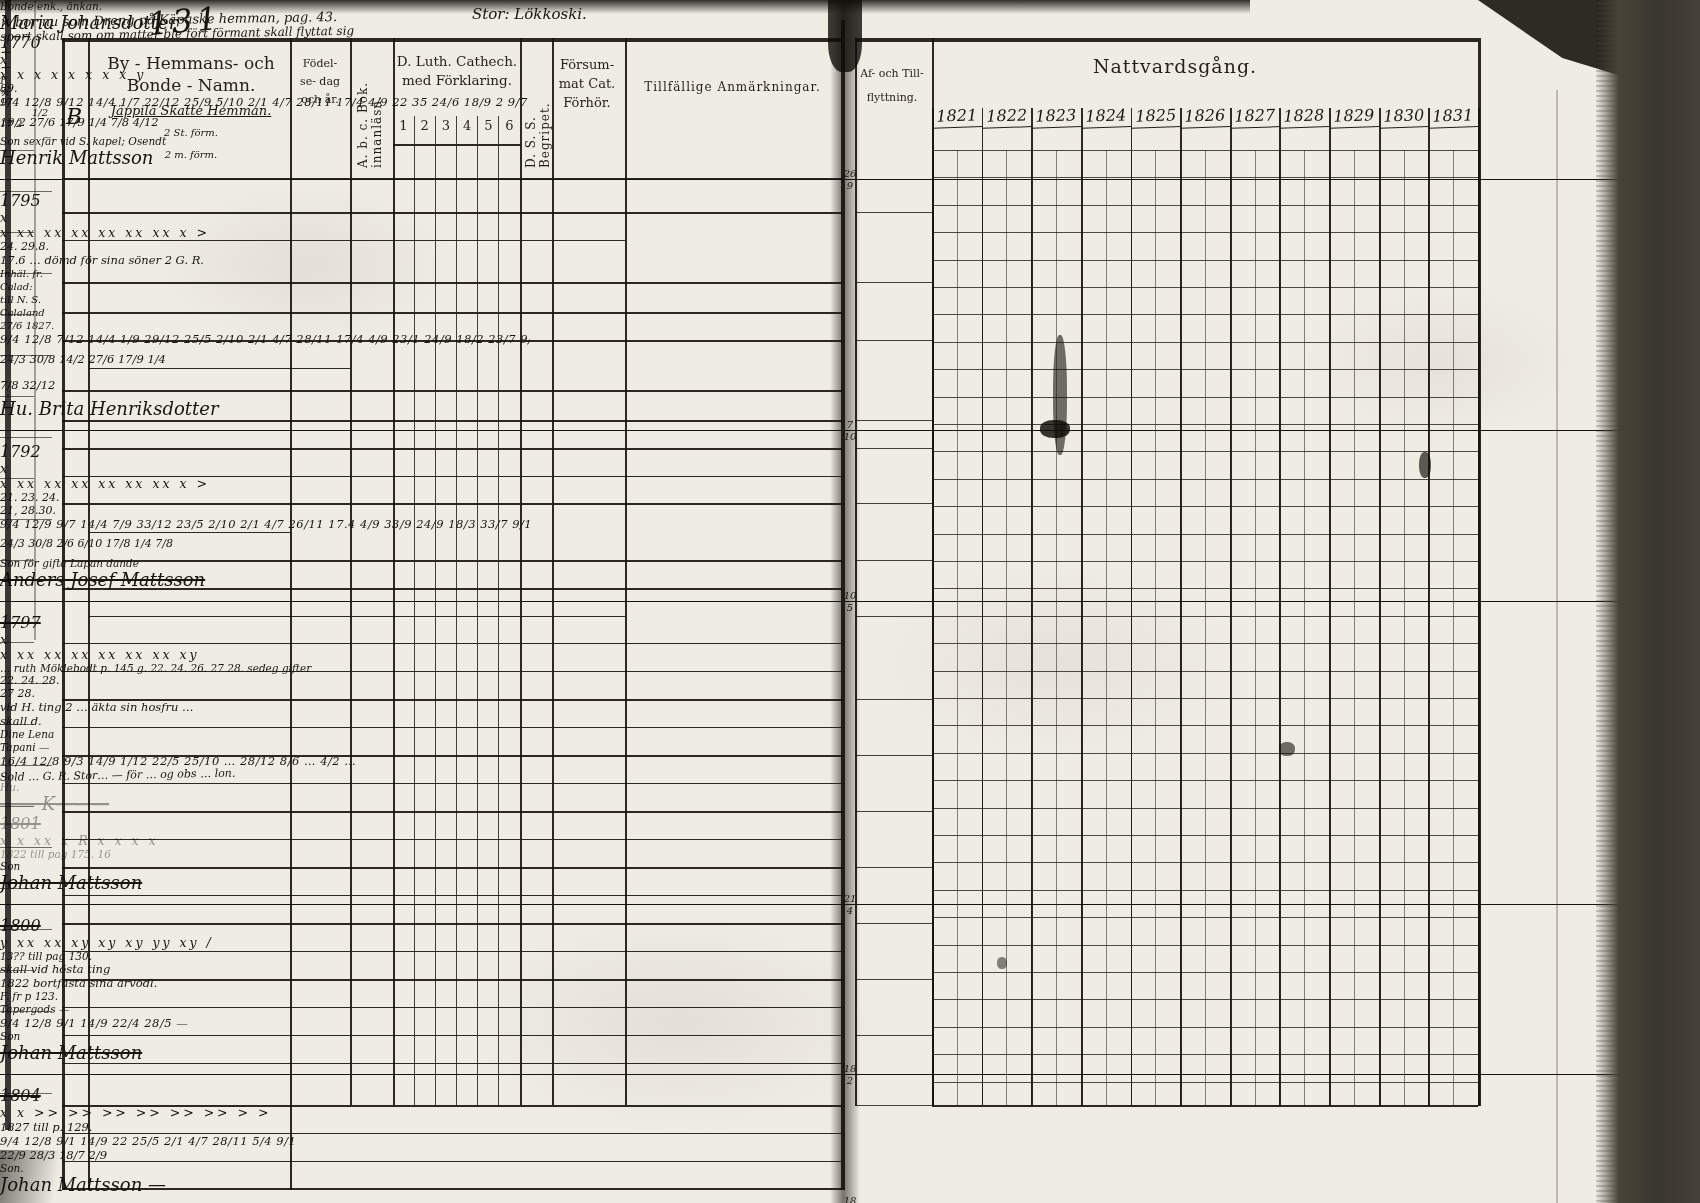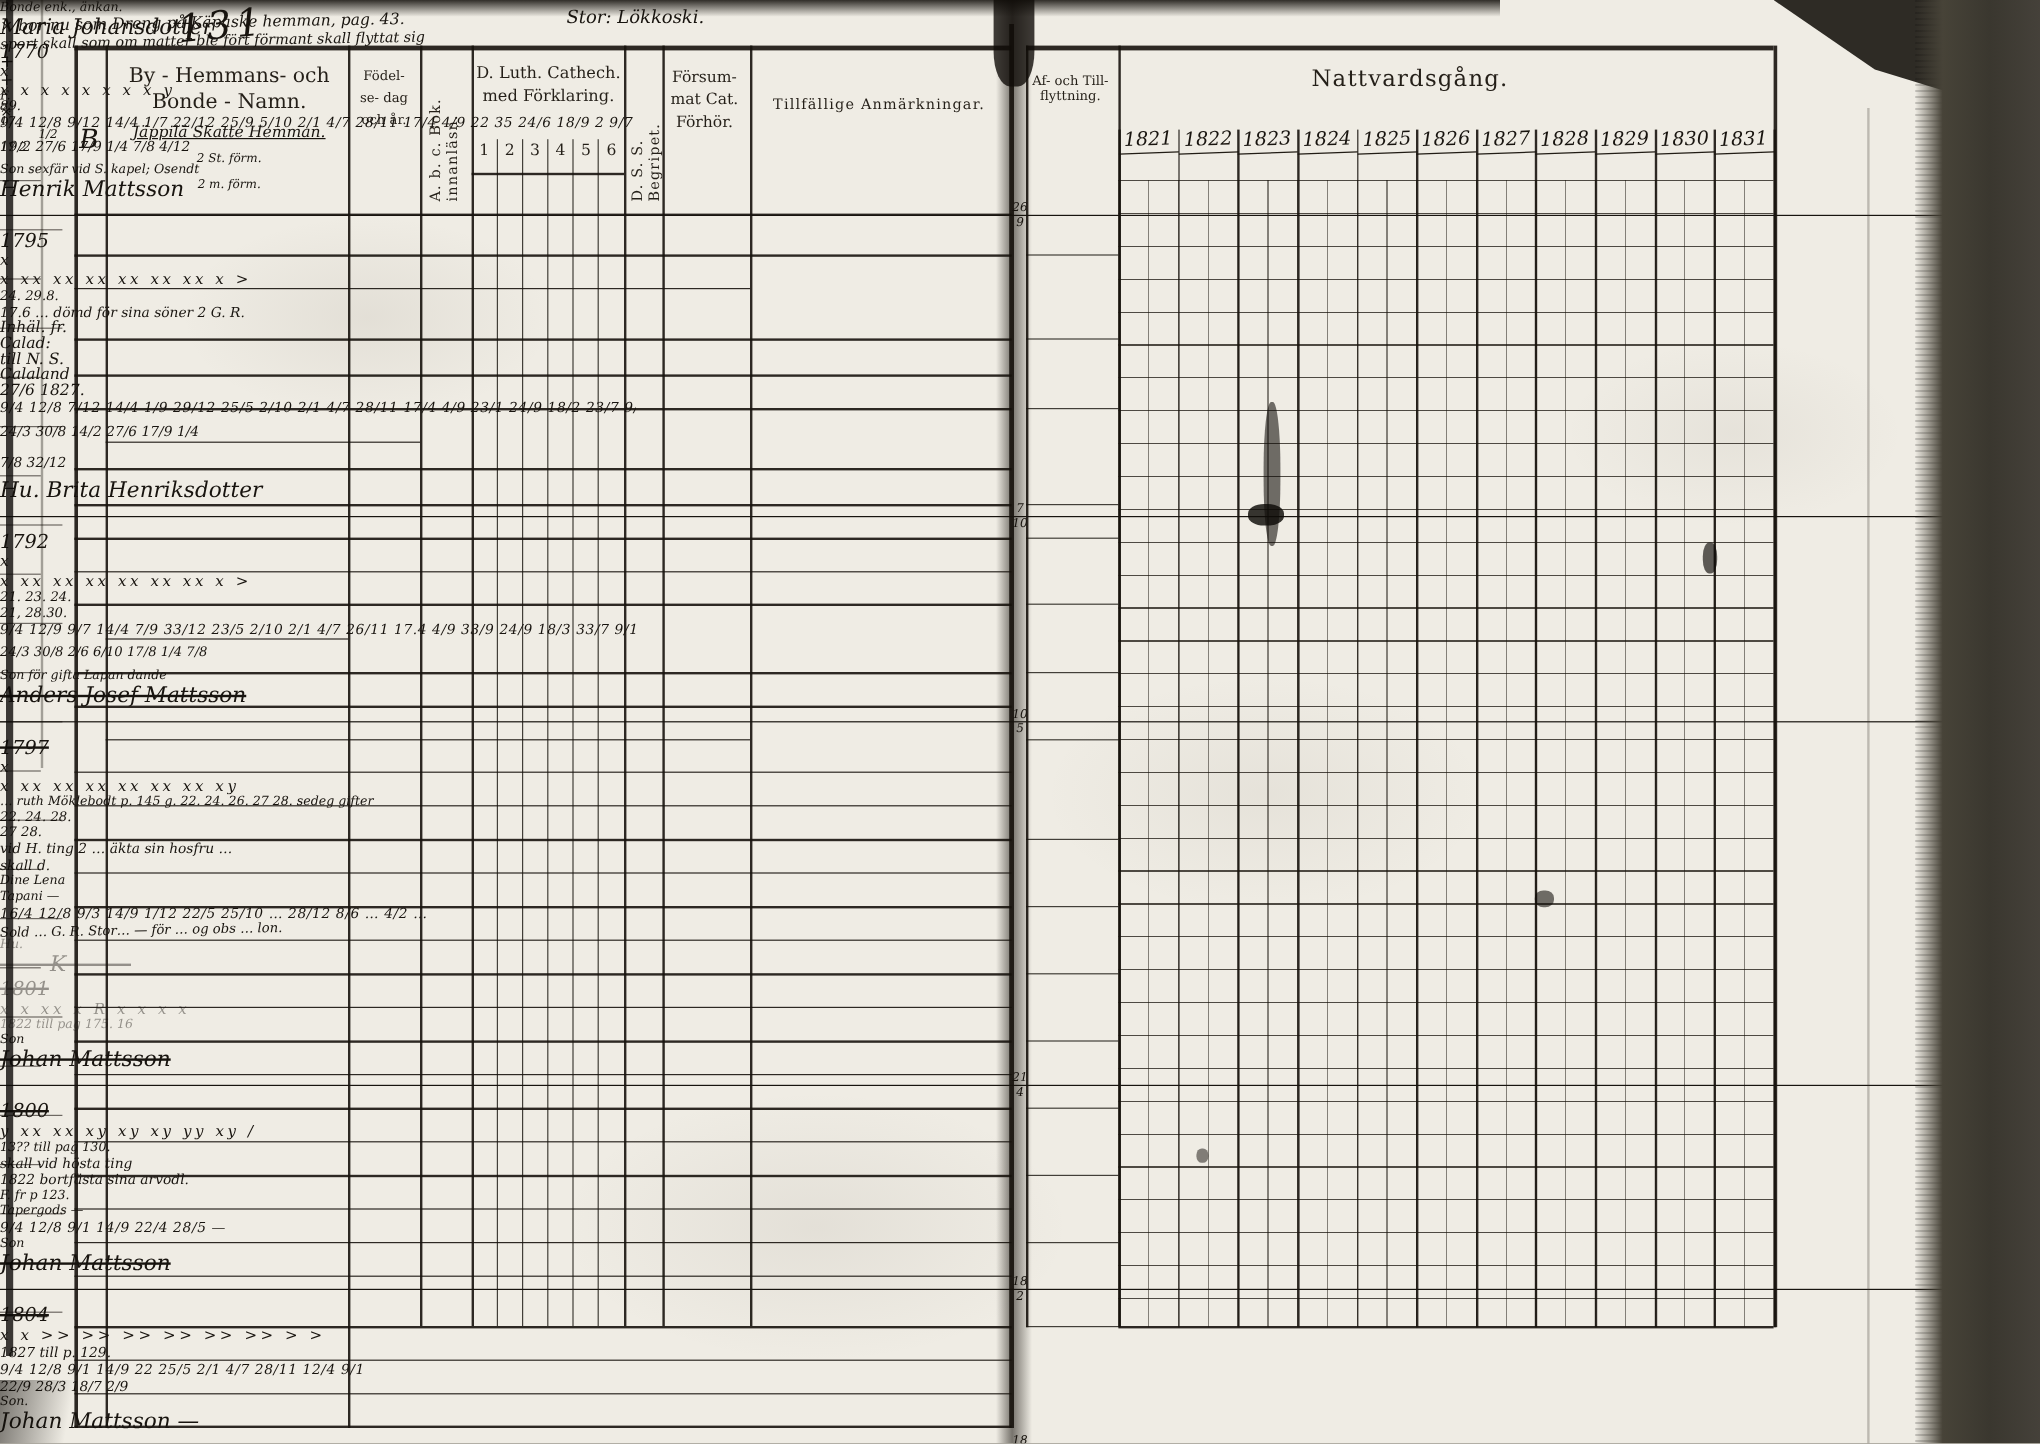--- a/index.html
+++ b/index.html
@@ -53,21 +53,21 @@
       <div class="printed ctr" style="position: absolute; left: 63.6px; top: 0px; width: 21px; font-size: 13px;">4</div>
       <div class="printed ctr" style="position: absolute; left: 84.8px; top: 0px; width: 21px; font-size: 13px;">5</div>
       <div class="printed ctr" style="position: absolute; left: 106px; top: 0px; width: 21px; font-size: 13px;">6</div>
     </div>
   <div class="abs printed vert" style="left:524px;top:48px;height:120px;font-size:12px;letter-spacing:1px;">D. S. S. Begripet.</div>
   <div class="abs printed ctr pre" style="left:551px;top:55px;width:72px;font-size:13px;line-height:19px;">Försum-
 mat Cat.
 Förhör.</div>
   <div class="abs printed ctr" style="left:630px;top:80px;width:205px;font-size:12px;letter-spacing:1px;">Tillfällige Anmärkningar.</div>
 
-  <div class="abs printed ctr pre" style="left:853px;top:62px;width:78px;font-size:11px;line-height:12px;">Af- och Till-
+  <div class="abs printed ctr pre" style="left:853px;top:62px;width:78px;font-size:11px;line-height:24px;">Af- och Till-
 flyttning.</div>
   <div class="abs printed ctr" style="left:1010px;top:55px;width:330px;font-size:19px;letter-spacing:1px;">Nattvardsgång.</div>
   <div id="yearRow" class="abs" style="left:0;top:106px;width:1700px;height:34px;">
       <div class="hand ctr" style="position: absolute; left: 932px; top: 0px; width: 49.64px; font-size: 16px; border-bottom: 1.6px solid rgb(34, 29, 21); padding-bottom: 2px; transform: rotate(-2deg);">1821</div>
       <div class="hand ctr" style="position: absolute; left: 981.64px; top: 0px; width: 49.64px; font-size: 16px; border-bottom: 1.6px solid rgb(34, 29, 21); padding-bottom: 2px; transform: rotate(-2deg);">1822</div>
       <div class="hand ctr" style="position: absolute; left: 1031.28px; top: 0px; width: 49.64px; font-size: 16px; border-bottom: 1.6px solid rgb(34, 29, 21); padding-bottom: 2px; transform: rotate(-2deg);">1823</div>
       <div class="hand ctr" style="position: absolute; left: 1080.92px; top: 0px; width: 49.64px; font-size: 16px; border-bottom: 1.6px solid rgb(34, 29, 21); padding-bottom: 2px; transform: rotate(-2deg);">1824</div>
       <div class="hand ctr" style="position: absolute; left: 1130.56px; top: 0px; width: 49.64px; font-size: 16px; border-bottom: 1.6px solid rgb(34, 29, 21); padding-bottom: 2px; transform: rotate(-2deg);">1825</div>
       <div class="hand ctr" style="position: absolute; left: 1180.2px; top: 0px; width: 49.64px; font-size: 16px; border-bottom: 1.6px solid rgb(34, 29, 21); padding-bottom: 2px; transform: rotate(-2deg);">1826</div>
       <div class="hand ctr" style="position: absolute; left: 1229.84px; top: 0px; width: 49.64px; font-size: 16px; border-bottom: 1.6px solid rgb(34, 29, 21); padding-bottom: 2px; transform: rotate(-2deg);">1827</div>
@@ -203,21 +203,21 @@
       <div class="hand" style="left: 105px; top: 252px; font-size: 18px; white-space: nowrap;">Henrik Mattsson</div>
       <div class="hand" style="left: 292px; top: 244px; font-size: 10px; line-height: 11px; text-align: center;">
         <div class="" style="border-bottom: 1px solid rgb(24, 20, 15); padding: 0px 2px;">26</div>
         <div class="" style="padding: 0px 2px;">9</div>
       </div>
       <div class="hand" style="left: 310px; top: 252px; font-size: 16px;">1795</div>
       <div class="hand" style="left: 358px; top: 254px; font-size: 13px;">x</div>
       <div class="hand" style="left: 396px; top: 255px; font-size: 12.5px; letter-spacing: 3px; white-space: nowrap; width: 440px; overflow: hidden;">x   xx xx xx xx xx xx x   &gt;</div>
       <div class="hand pre" style="left: 555px; top: 246px; font-size: 11px; width: 68px; line-height: 13px;">24. 29.8.</div>
       <div class="hand pre" style="left: 630px; top: 244px; font-size: 11.5px; width: 205px; line-height: 14px;">17.6 … dömd för sina söner 2 G. R.</div>
-      <div class="hand pre" style="left: 857px; top: 240px; font-size: 13px; width: 74px; line-height: 13px;">Inhäl. fr. Calad:
+      <div class="hand pre" style="left: 857px; top: 240px; font-size: 10px; width: 74px; line-height: 13px;">Inhäl. fr. Calad:
 till N. S. Calaland
 27/6 1827.</div>
       <div class="hand" style="left: 938px; top: 250px; font-size: 11.5px; width: 530px; letter-spacing: 0.5px; white-space: nowrap; overflow: hidden;">9/4 12/8 7/12 14/4 1/9 29/12 25/5 2/10   2/1 4/7 28/11 17/4 4/9   23/1 24/9 18/2 23/7 9/12 4/5 19/10</div>
       <div class="hand pre" style="left: 1288px; top: 250px; font-size: 11.5px; width: 185px; line-height: 26px;">24/3 30/8 14/2 27/6 17/9 1/4 7/8 32/12</div>
       <div class="hand" style="left: 105px; top: 296px; font-size: 18px; white-space: nowrap;">Hu. Brita Henriksdotter</div>
       <div class="hand" style="left: 292px; top: 288px; font-size: 10px; line-height: 11px; text-align: center;">
         <div class="" style="border-bottom: 1px solid rgb(24, 20, 15); padding: 0px 2px;">7</div>
         <div class="" style="padding: 0px 2px;">10</div>
       </div>
       <div class="hand" style="left: 310px; top: 296px; font-size: 16px;">1792</div>
@@ -265,21 +265,21 @@
       <div class="hand" style="left: 938px; top: 420px; font-size: 11.5px; width: 530px; letter-spacing: 0.5px; white-space: nowrap; overflow: hidden;">9/4 12/8 9/1 14/9 22/4 28/5 —</div>
       <div class="hand" style="left: 100px; top: 466px; font-size: 10.5px; white-space: nowrap;">Son</div>
       <div class="hand struck" style="left: 105px; top: 484px; font-size: 18px; white-space: nowrap;">Johan Mattsson</div>
       <div class="hand" style="left: 292px; top: 476px; font-size: 10px; line-height: 11px; text-align: center;">
         <div class="" style="border-bottom: 1px solid rgb(24, 20, 15); padding: 0px 2px;">18</div>
         <div class="" style="padding: 0px 2px;">2</div>
       </div>
       <div class="hand struck" style="left: 310px; top: 484px; font-size: 16px;">1804</div>
       <div class="hand" style="left: 396px; top: 487px; font-size: 12.5px; letter-spacing: 3px; white-space: nowrap; width: 440px; overflow: hidden;">x   x  &gt;&gt; &gt;&gt; &gt;&gt; &gt;&gt; &gt;&gt; &gt;&gt; &gt;   &gt;</div>
       <div class="hand pre" style="left: 630px; top: 476px; font-size: 11.5px; width: 205px; line-height: 14px;">1827 till p. 129.</div>
-      <div class="hand" style="left: 938px; top: 482px; font-size: 11.5px; width: 530px; letter-spacing: 0.5px; white-space: nowrap; overflow: hidden;">9/4 12/8 9/1 14/9 22 25/5   2/1 4/7 28/11 12/4 9/1</div>
+      <div class="hand" style="left: 938px; top: 482px; font-size: 11.5px; width: 530px; letter-spacing: 0.5px; white-space: nowrap; overflow: hidden;">9/4 12/8 9/1 14/9 22 25/5   2/1 4/7 28/11 5/4 9/1</div>
       <div class="hand" style="left: 1150px; top: 482px; font-size: 11.5px; white-space: nowrap;">22/9 28/3 18/7 2/9</div>
       <div class="hand" style="left: 100px; top: 506px; font-size: 10.5px; white-space: nowrap;">Son.</div>
       <div class="hand" style="left: 105px; top: 524px; font-size: 18px; white-space: nowrap;">Johan Mattsson —</div>
       <div class="hand" style="left: 292px; top: 516px; font-size: 10px; line-height: 11px; text-align: center;">
         <div class="" style="border-bottom: 1px solid rgb(24, 20, 15); padding: 0px 2px;">18</div>
       </div>
     </div>
   <div id="annLayer" class="abs" style="inset:0;">
       <div class="hand" style="left: 946px; top: 656px; font-size: 13px; white-space: nowrap; transform: rotate(-1deg);">× bor nu som Dreng på Käpaske hemman,    pag. 43.</div>
       <div class="hand" style="left: 982px; top: 882px; font-size: 12px; white-space: nowrap; transform: rotate(-1deg);">sport skall som om matter ble fört förmant    skall flyttat sig</div>

